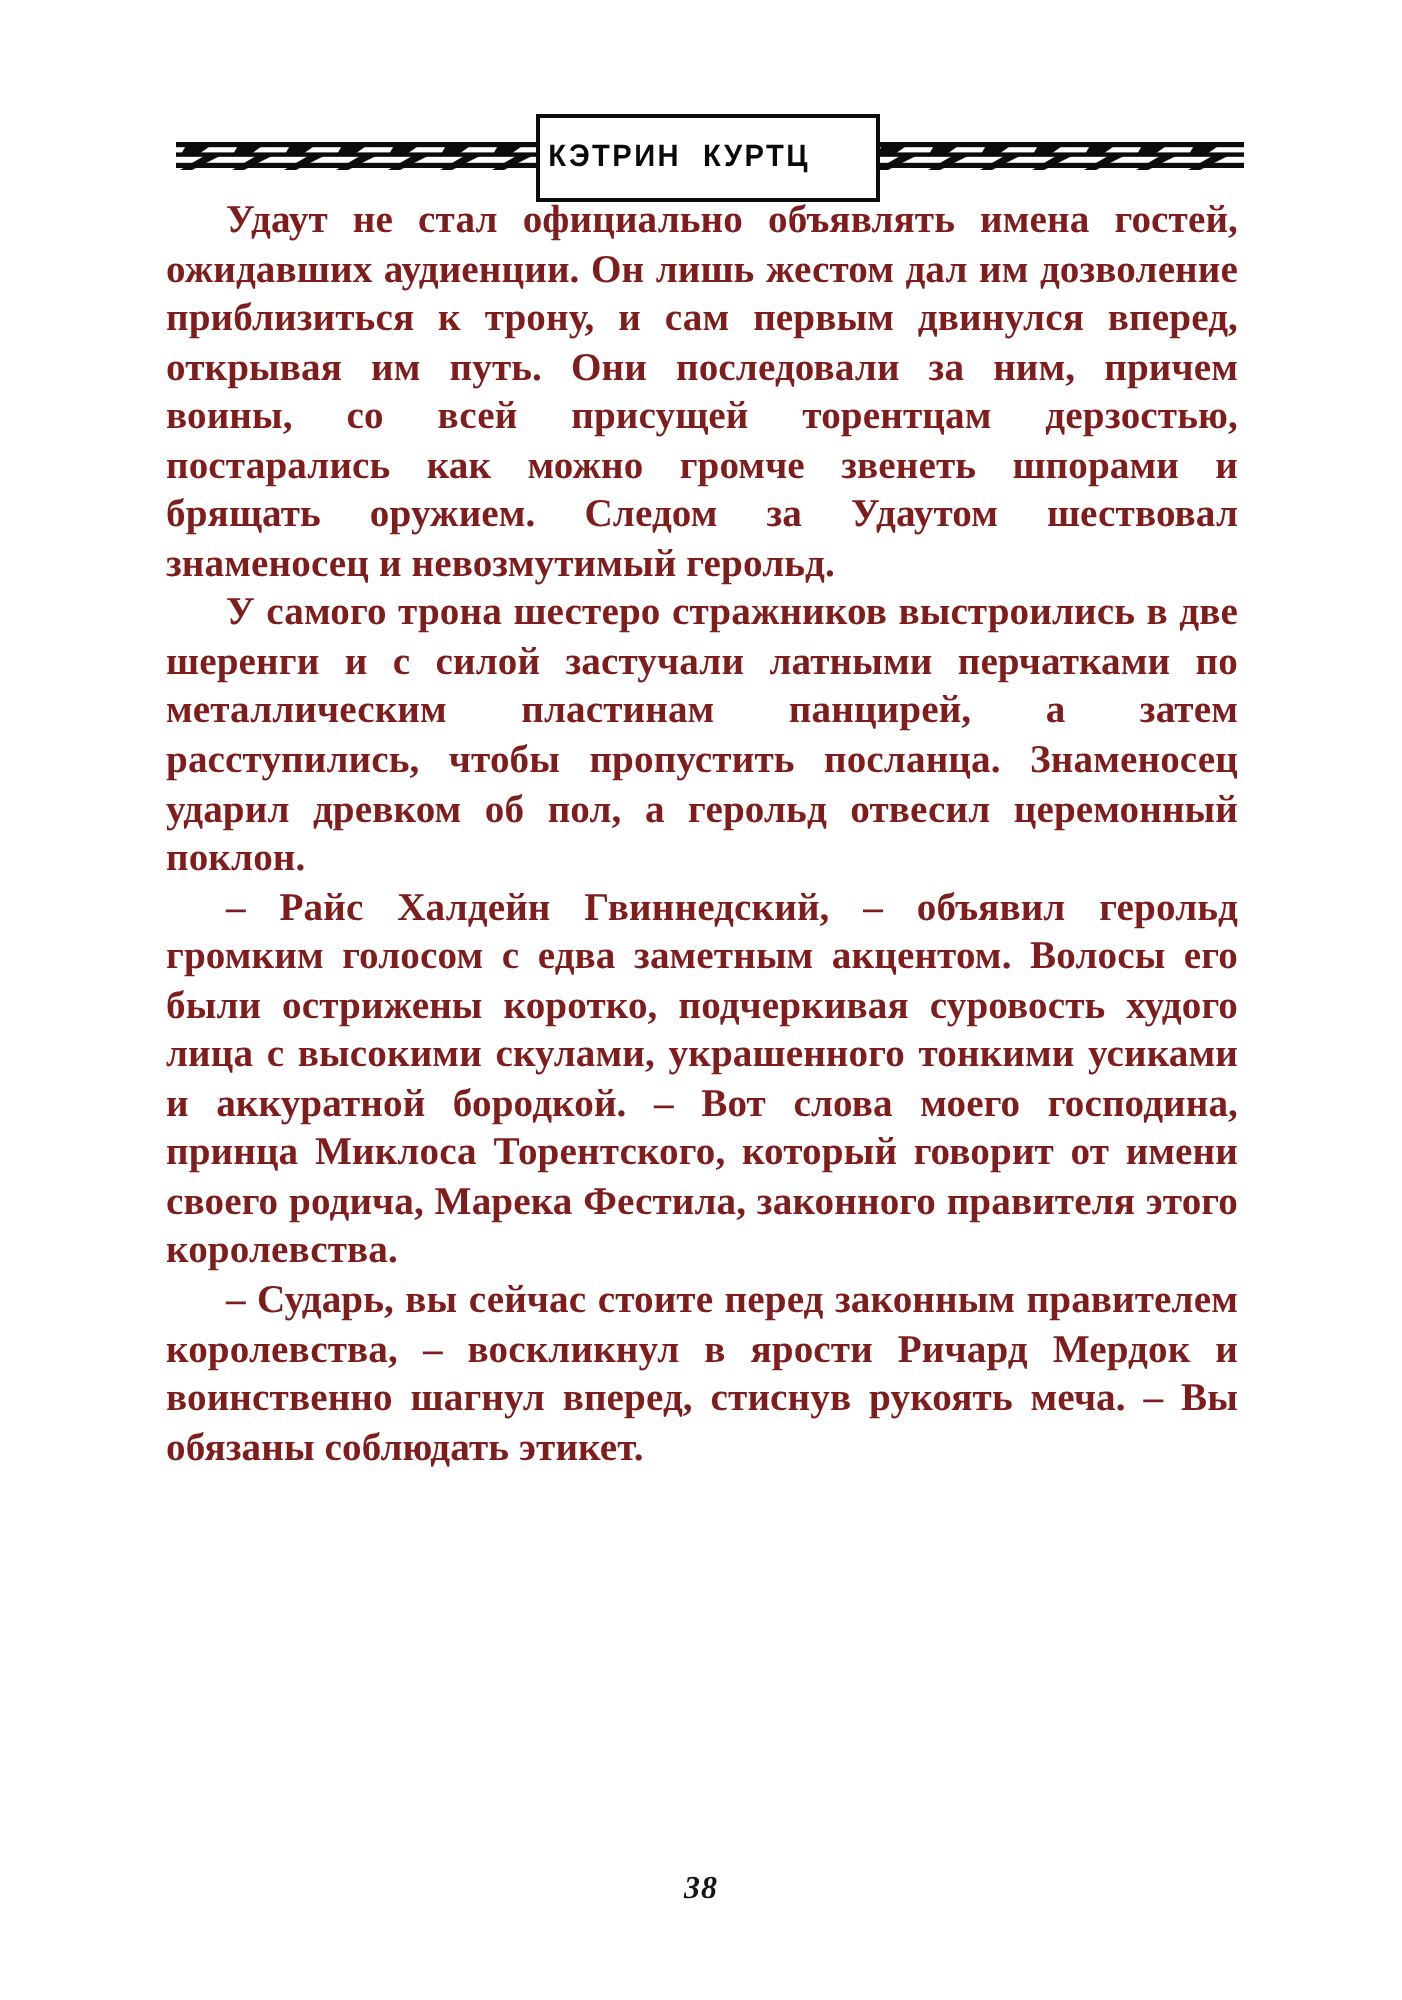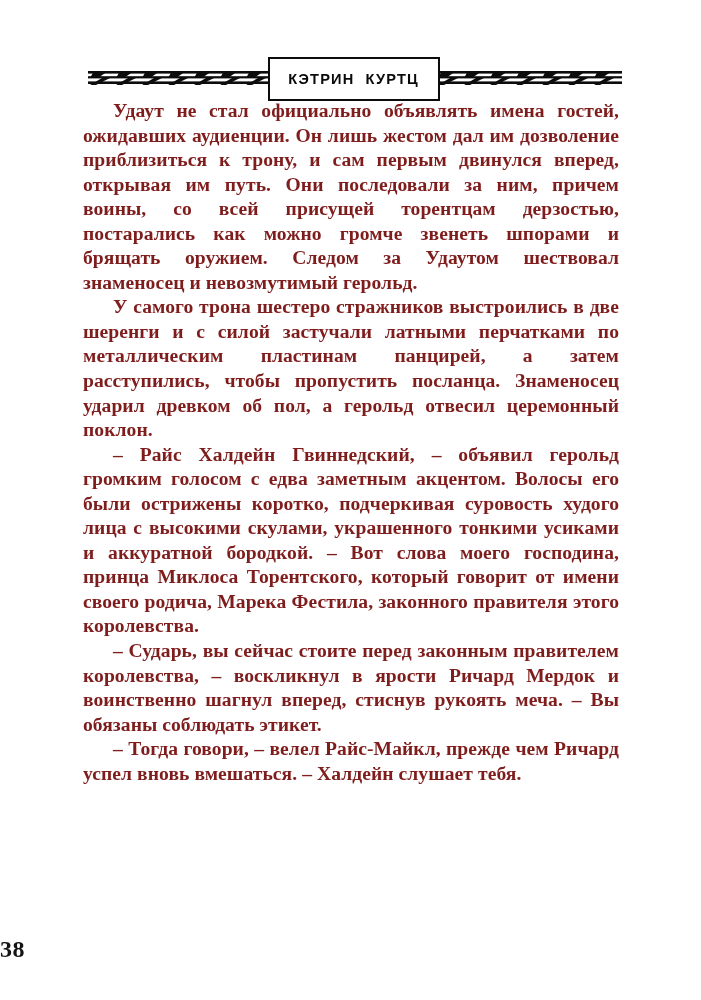--- a/index.html
+++ b/index.html
@@ -42,21 +42,20 @@
     position: absolute;
     left: 268px;
     top: 29px;
     width: 172px;
     height: 44px;
     border: 2px solid #0c0c0c;
     background: #ffffff;
     box-sizing: border-box;
     display: flex;
     align-items: center;
-    justify-content: center;
   }
 
   .author-name {
     font-family: "Liberation Sans", "DejaVu Sans", sans-serif;
     font-weight: bold;
     font-size: 15.5px;
     letter-spacing: 1.3px;
     word-spacing: 6px;
     color: #0a0a0a;
     transform: scaleX(0.94);
@@ -87,24 +86,26 @@
   .body-text p:last-child {
     text-align-last: left;
   }
 
   
   .folio {
     position: absolute;
     left: 0;
     top: 936px;
     width: 701px;
-    font-size: 24px;
+    text-align: center;
+    font-size: 16px;
     font-weight: 700;
     color: #141414;
     letter-spacing: 0.5px;
+    font-style: italic;
   }
 </style>
 </head>
 <body>
 
 <div id="page">
 
   <div class="running-head">
 
     <div class="rope left">
@@ -149,18 +150,17 @@
       </svg>
     </div>
 
   </div>
 
   <div class="body-text">
     <p>Удаут не стал официально объявлять имена гостей, ожидавших аудиенции. Он лишь жестом дал им дозволение приблизиться к трону, и сам первым двинулся вперед, открывая им путь. Они последовали за ним, причем воины, со всей присущей торентцам дерзостью, постарались как можно громче звенеть шпорами и брящать оружием. Следом за Удаутом шествовал знаменосец и невозмутимый герольд.</p>
     <p>У самого трона шестеро стражников выстроились в две шеренги и с силой застучали латными перчатками по металлическим пластинам панцирей, а затем расступились, чтобы пропустить посланца. Знаменосец ударил древком об пол, а герольд отвесил церемонный поклон.</p>
     <p>– Райс Халдейн Гвиннедский, – объявил герольд громким голосом с едва заметным акцентом. Волосы его были острижены коротко, подчеркивая суровость худого лица с высокими скулами, украшенного тонкими усиками и аккуратной бородкой. – Вот слова моего господина, принца Миклоса Торентского, который говорит от имени своего родича, Марека Фестила, законного правителя этого королевства.</p>
     <p>– Сударь, вы сейчас стоите перед законным правителем королевства, – воскликнул в ярости Ричард Мердок и воинственно шагнул вперед, стиснув рукоять меча. – Вы обязаны соблюдать этикет.</p>
-    <p>– Тогда говори, – велел Райс-Майкл, прежде чем Ричард успел вновь вмешаться. – Халдейн слушает тебя.</p>
   </div>
 
   <div class="folio">38</div>
 
 </div>
 
 </body></html>

